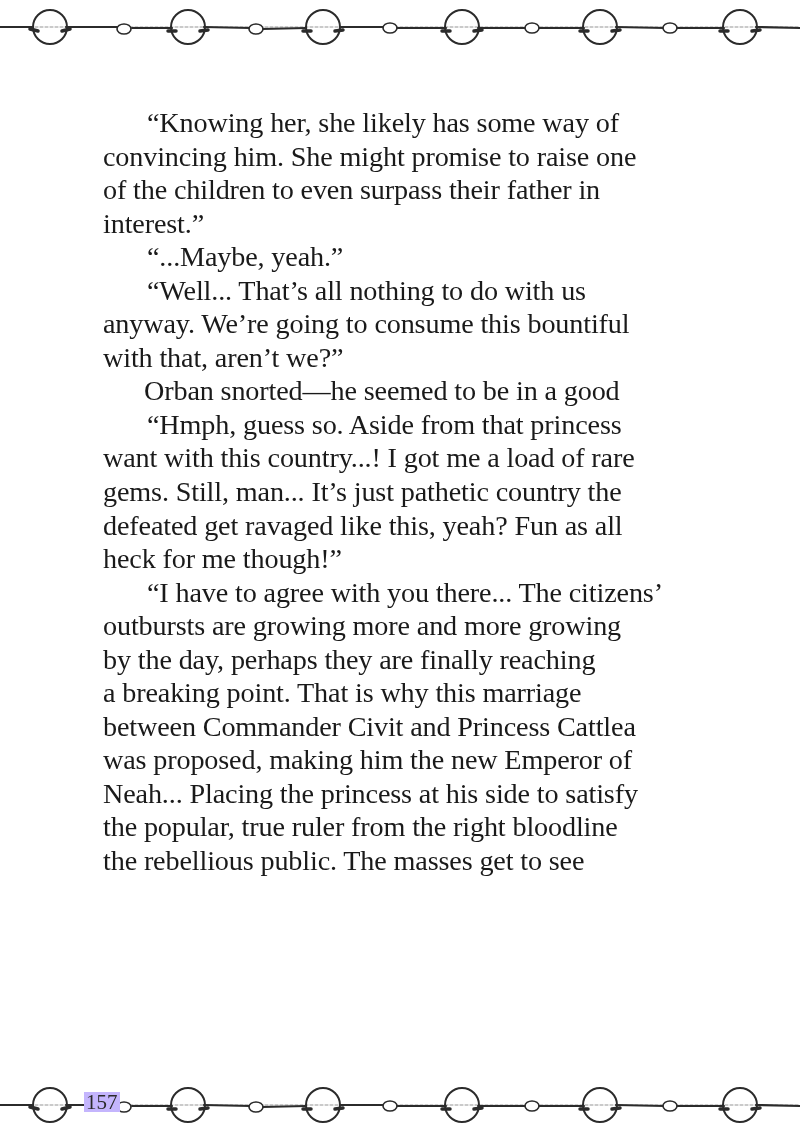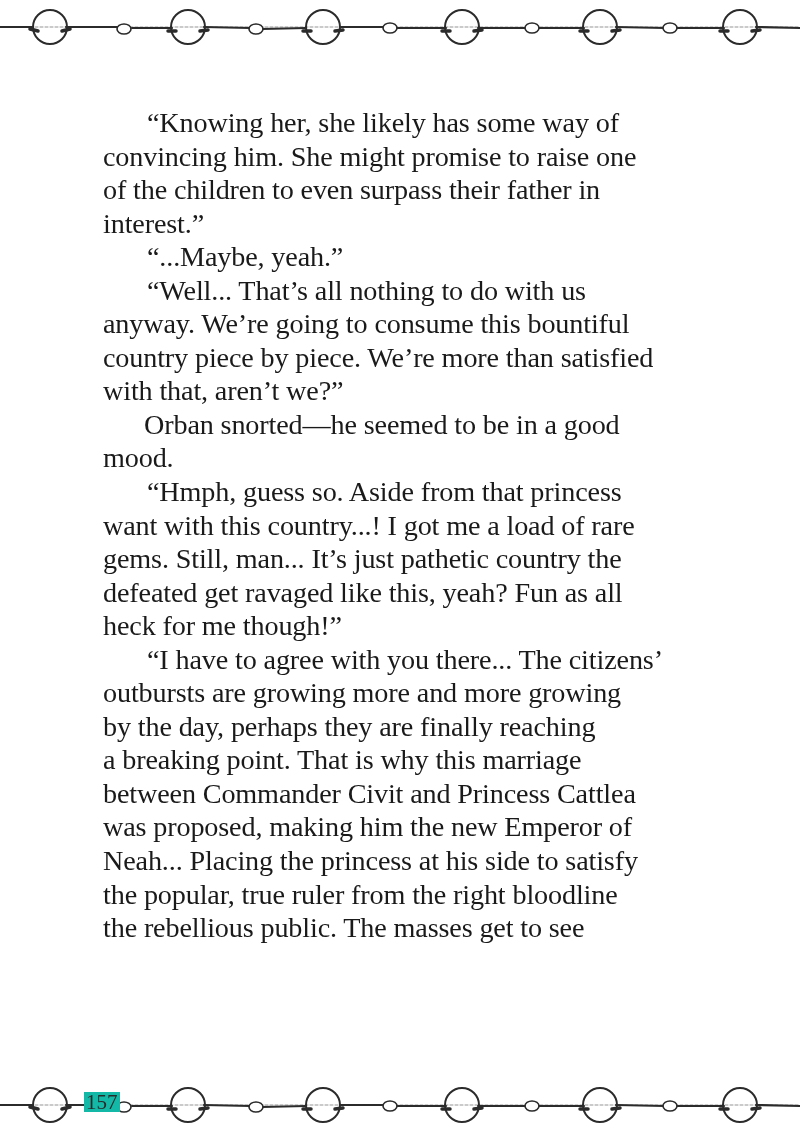--- a/index.html
+++ b/index.html
@@ -21,21 +21,21 @@
   .line { white-space: nowrap; display: block; height: 33.55px; }
   .indent { padding-left: 44px; }
   .indent-extra { padding-left: 41px; }
   .page-number {
     position: absolute;
     left: 84px;
     top: 1092px;
     font-family: "Liberation Serif", "DejaVu Serif", serif;
     font-size: 21px;
     color: #2a2a2a;
-    background: #14b8a6;
+    background: #c4b5fd;
     line-height: 20px;
     padding: 0 2px;
   }
 </style>
 </head>
 <body>
 
 <svg class="chain chain-top" viewBox="0 0 800 56" xmlns="http://www.w3.org/2000/svg">
   <g fill="none" stroke="#2b2b2b" stroke-linecap="round">
     <line x1="0" y1="27" x2="800" y2="27" stroke-width="1" stroke-dasharray="3 2" opacity="0.5"></line>
@@ -91,26 +91,24 @@
     <span class="line">convincing him. She might promise to raise one</span>
     <span class="line">of the children to even surpass their father in</span>
     <span class="line">interest.”</span>
   </div>
   <div>
     <span class="line indent">“...Maybe, yeah.”</span>
   </div>
   <div>
     <span class="line indent">“Well... That’s all nothing to do with us</span>
     <span class="line">anyway. We’re going to consume this bountiful</span>
-    <span class="line">country piece by piece. We’re more than satisfied</span>
     <span class="line">with that, aren’t we?”</span>
   </div>
   <div>
     <span class="line indent-extra">Orban snorted—he seemed to be in a good</span>
-    <span class="line">mood.</span>
   </div>
   <div>
     <span class="line indent">“Hmph, guess so. Aside from that princess</span>
     <span class="line">want with this country...! I got me a load of rare</span>
     <span class="line">gems. Still, man... It’s just pathetic country the</span>
     <span class="line">defeated get ravaged like this, yeah? Fun as all</span>
     <span class="line">heck for me though!”</span>
   </div>
   <div>
     <span class="line indent">“I have to agree with you there... The citizens’</span>

